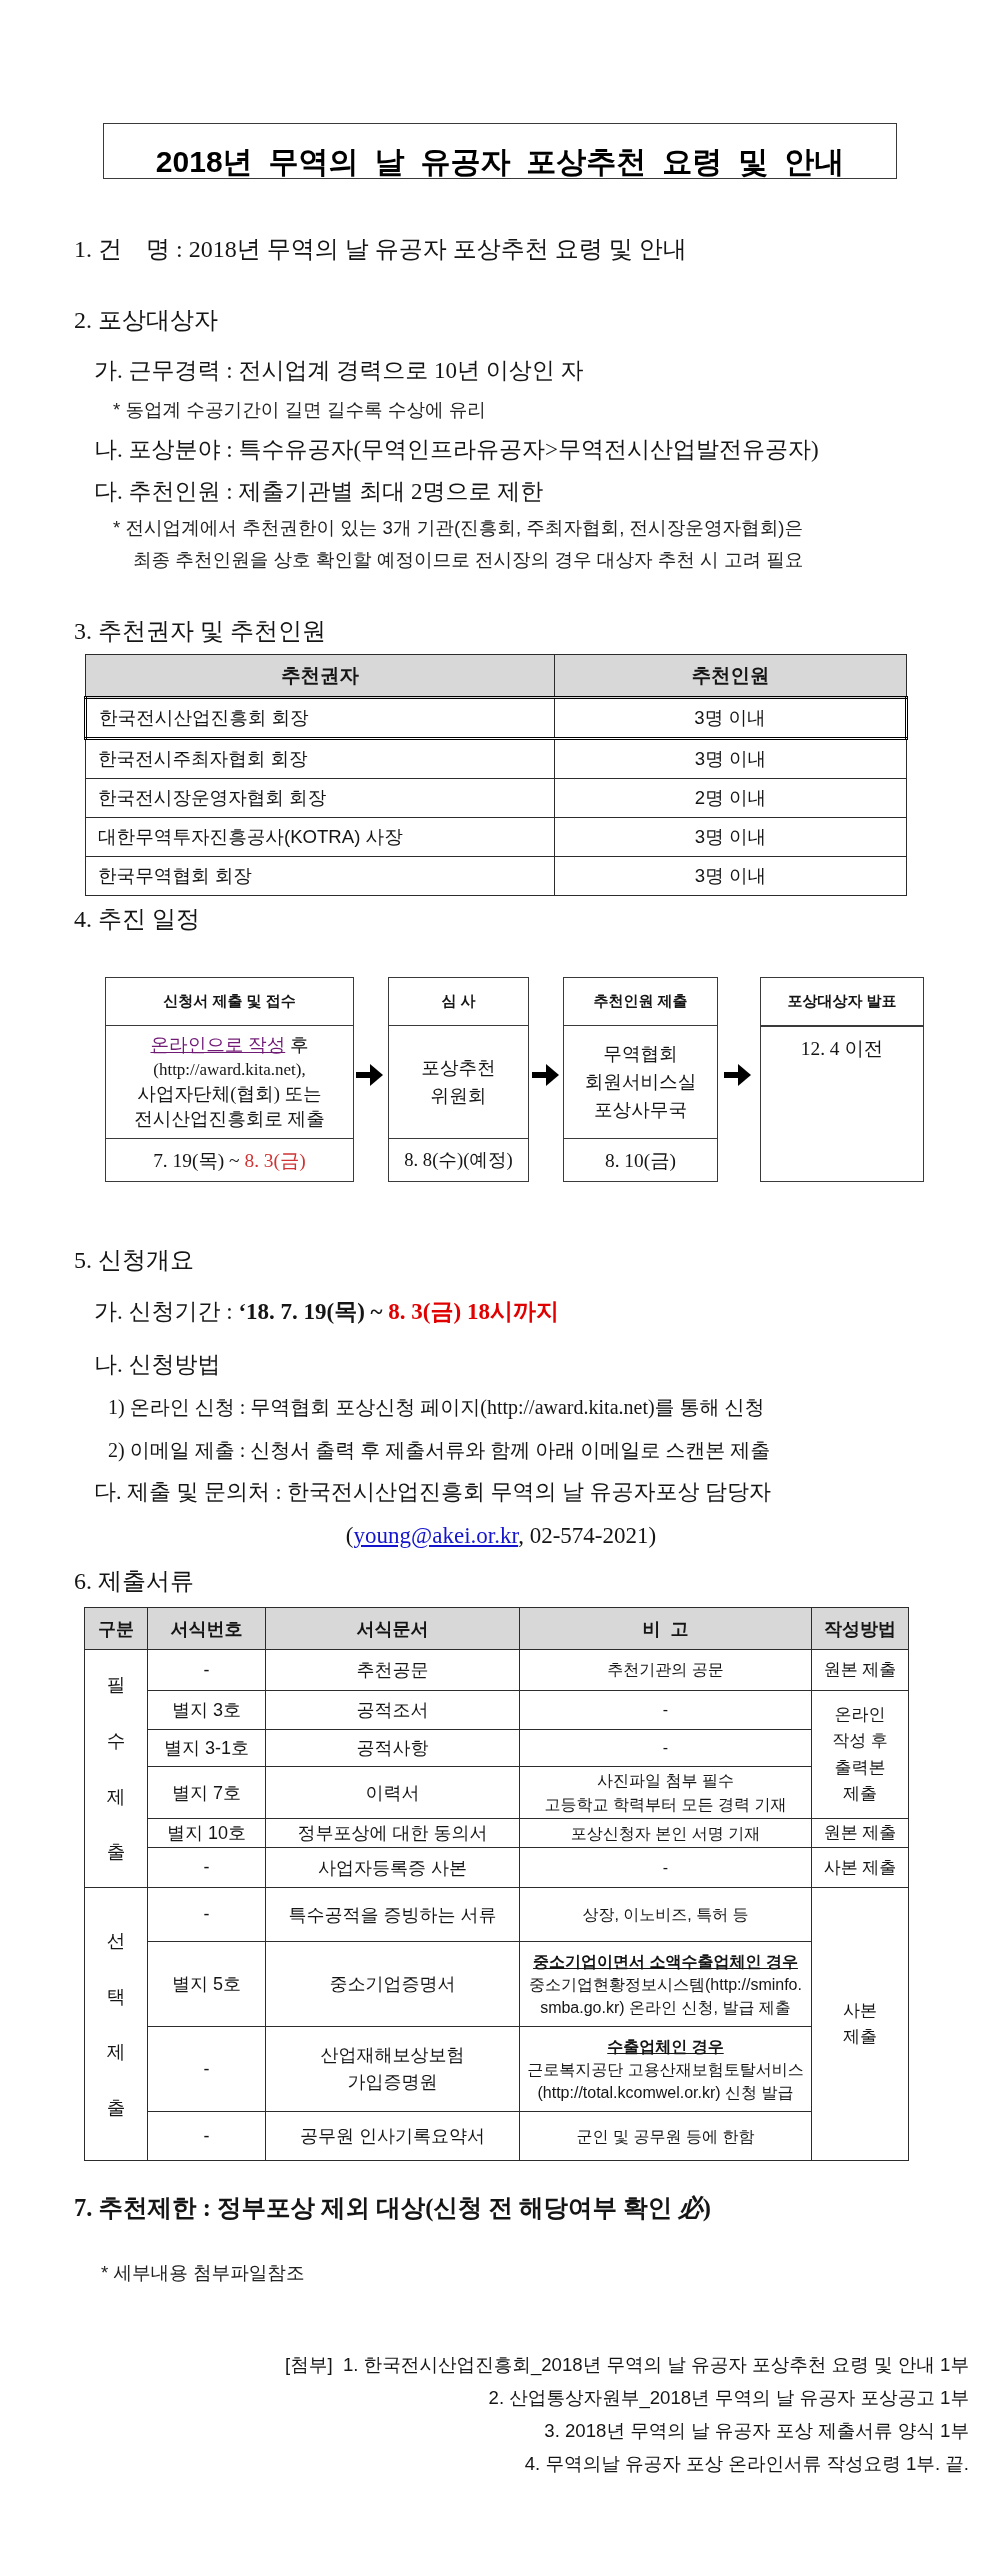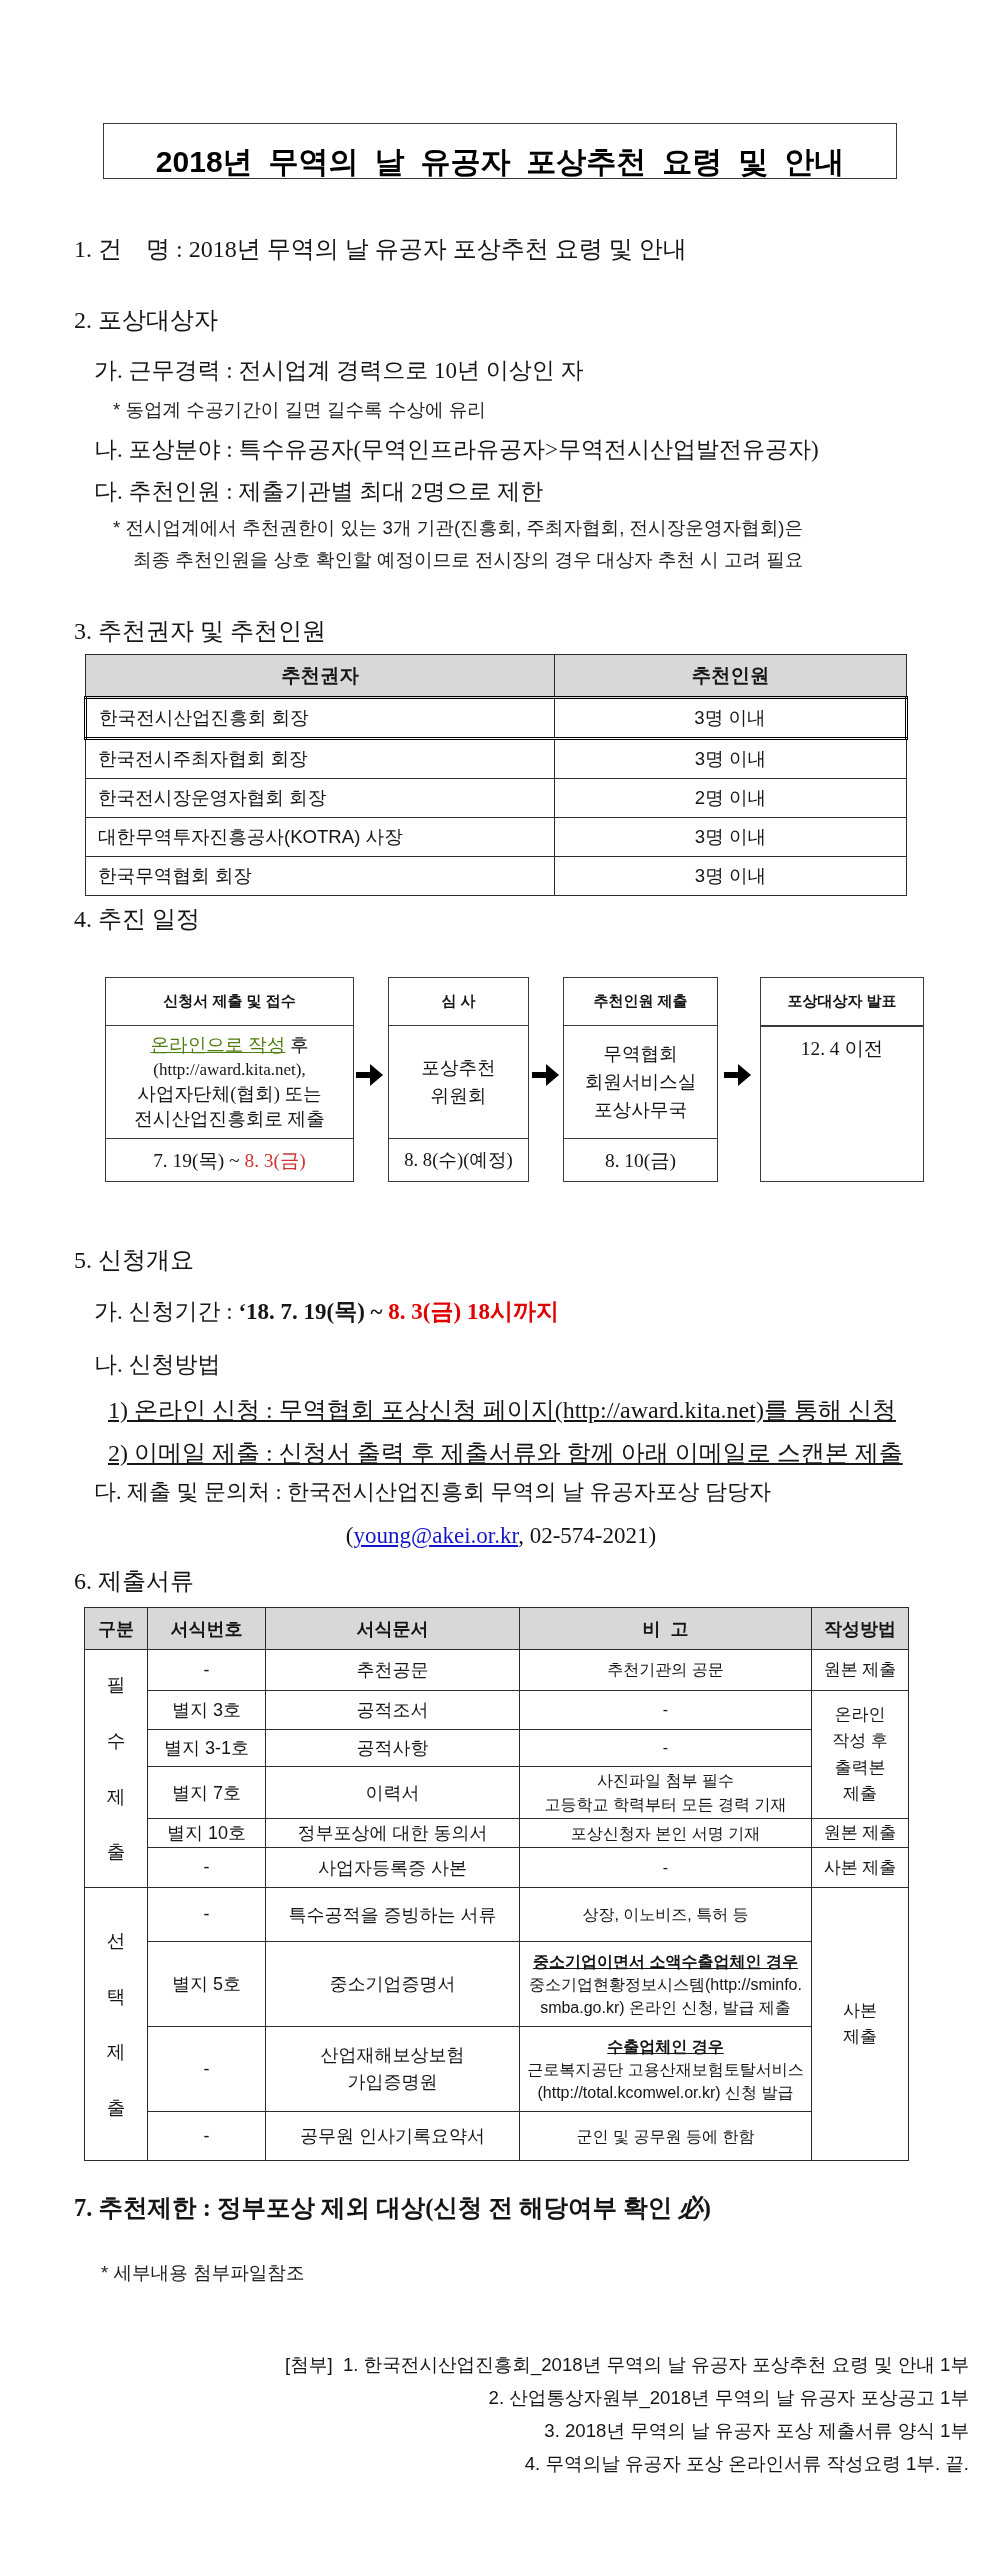--- a/index.html
+++ b/index.html
@@ -53,32 +53,32 @@
   .fbox .fb {
     flex:1; display:flex; flex-direction:column; align-items:center; justify-content:center;
     font-size:18.6px; text-align:center; line-height:1.5;
   }
   .fbox .ff {
     height:42px; border-top:0.8px solid #3a3a3a; display:flex; align-items:center; justify-content:center;
     font-size:19.4px; white-space:pre;
   }
   .red { color:#cf3333; }
   .red-strong { color:#e00000; font-weight:bold; }
-  .red-link { color:#4d7c0f; text-decoration:underline; }
+  .red-link { color:#701a75; text-decoration:underline; }
   .url-line { font-size:17px; line-height:1.4; }
   .arrow-icon { position:absolute; width:27px; height:22px; }
   .arrow-icon::before { content:""; position:absolute; left:0; top:7.6px; width:13.5px; height:6.8px; background:#000; }
   .arrow-icon::after {
     content:""; position:absolute; left:13.5px; top:0;
     border-left:13.5px solid #000; border-top:11px solid transparent; border-bottom:11px solid transparent;
   }
 
   
   .s5-line { font-size:23px; }
-  .s5-sub { font-size:24px;text-decoration:underline; }
+  .s5-sub { font-size:20px; }
   .blue-link { color:#1414cc; text-decoration:underline; }
   .contact { width:854px; text-align:center; font-size:23px; }
 
   
   .t6 { width:824px; border:1.7px solid #2c2c2c; table-layout:fixed; }
   .t6 th, .t6 td { border:0.8px solid #2c2c2c; font-family:"Liberation Sans","DejaVu Sans",sans-serif; overflow:hidden; }
   .t6 th { background:#d8d8d8; height:39px; font-weight:bold; font-size:18px; white-space:pre; }
   .t6 td { text-align:center; vertical-align:middle; font-size:18px; }
   .t6 .grp { font-size:18.6px; line-height:3.0; white-space:pre-line; }
   .t6 .note-cell { font-size:16px; line-height:1.45; white-space:pre-line; }

